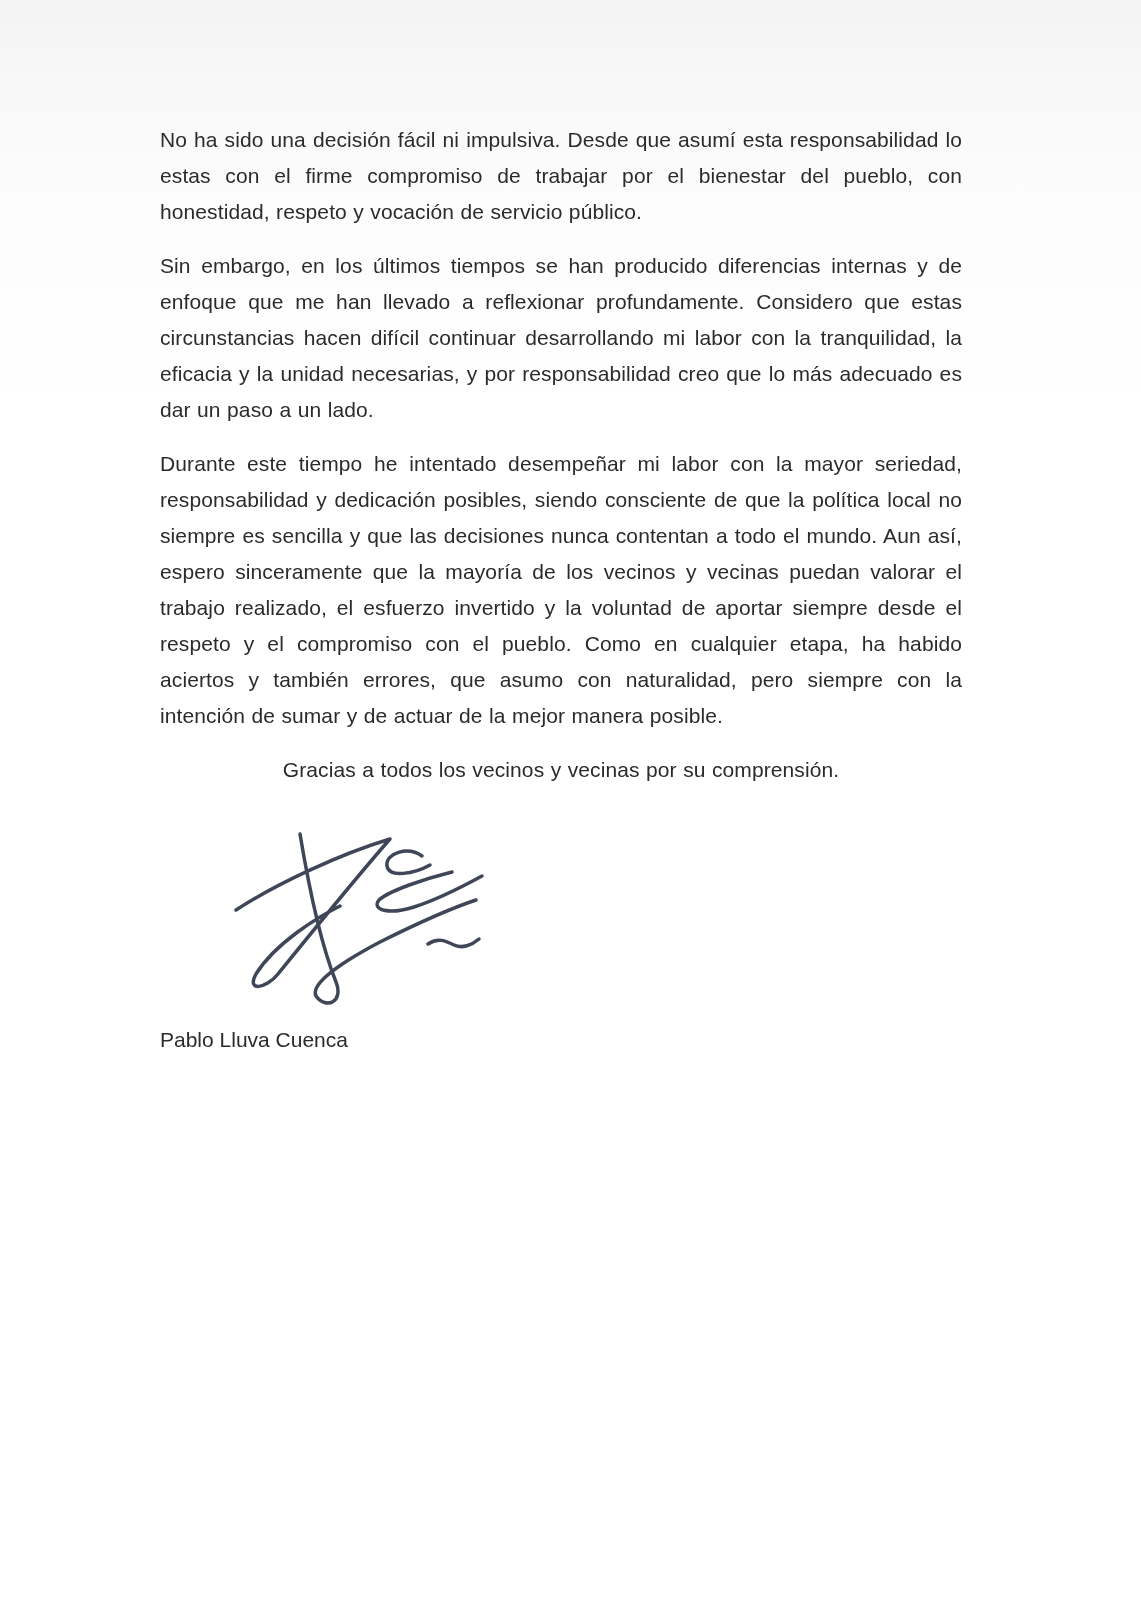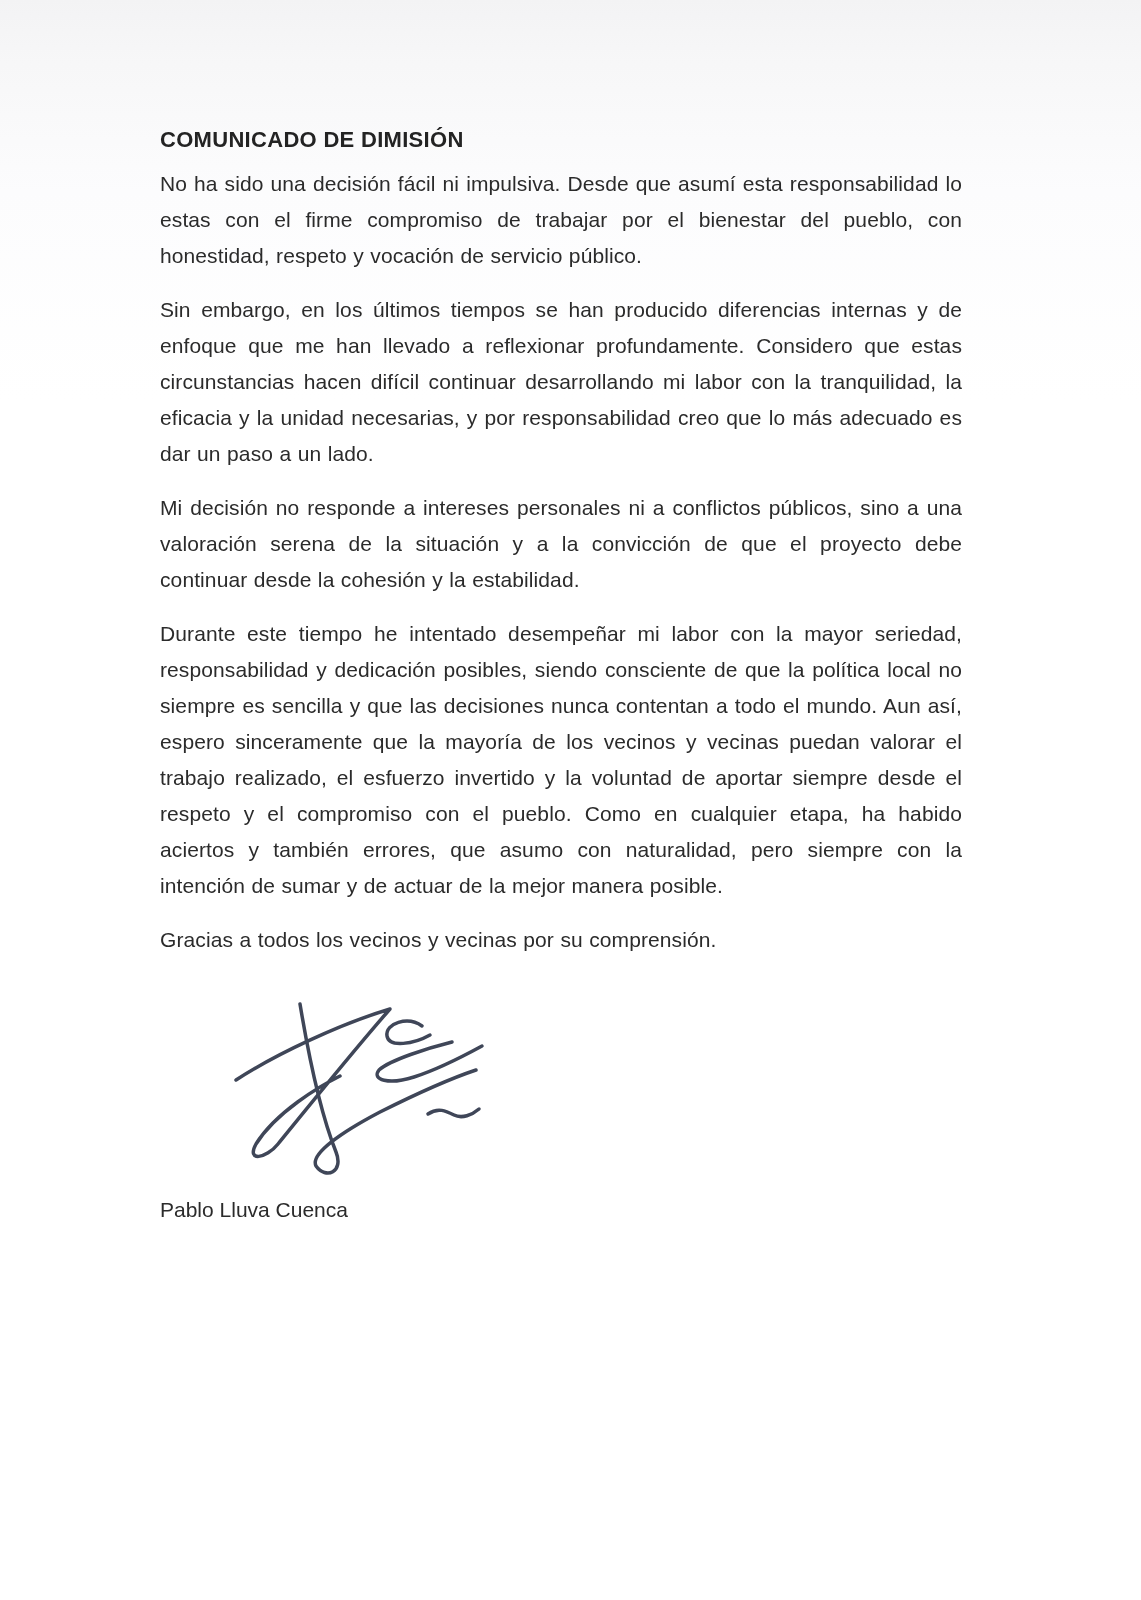--- a/index.html
+++ b/index.html
@@ -32,21 +32,21 @@
   .doc-paragraph {
     font-size: 21px;
     line-height: 36px;
     text-align: justify;
     margin: 0 0 18px 0;
     letter-spacing: 0.1px;
     word-spacing: 0.5px;
     color: #2b2b2b;
   }
   .doc-paragraph.no-justify {
-    text-align: left;
+    text-align: center;
   }
   .signature-block {
     margin-top: 26px;
     margin-left: 28px;
     width: 360px;
     height: 200px;
   }
   .signature-block svg {
     display: block;
     width: 360px;
@@ -58,28 +58,26 @@
     margin: 8px 0 7px 0;
     text-align: left;
     color: #2b2b2b;
   }
 </style>
 </head>
 <body>
 
 <div class="page">
 
-  <h1 class="doc-title">COMUNICADO DE DIMISIÓN</h1>
 
 
   <p class="doc-paragraph">No ha sido una decisión fácil ni impulsiva. Desde que asumí esta responsabilidad lo estas con el firme compromiso de trabajar por el bienestar del pueblo, con honestidad, respeto y vocación de servicio público.</p>
 
   <p class="doc-paragraph">Sin embargo, en los últimos tiempos se han producido diferencias internas y de enfoque que me han llevado a reflexionar profundamente. Considero que estas circunstancias hacen difícil continuar desarrollando mi labor con la tranquilidad, la eficacia y la unidad necesarias, y por responsabilidad creo que lo más adecuado es dar un paso a un lado.</p>
 
-  <p class="doc-paragraph">Mi decisión no responde a intereses personales ni a conflictos públicos, sino a una valoración serena de la situación y a la convicción de que el proyecto debe continuar desde la cohesión y la estabilidad.</p>
 
   <p class="doc-paragraph">Durante este tiempo he intentado desempeñar mi labor con la mayor seriedad, responsabilidad y dedicación posibles, siendo consciente de que la política local no siempre es sencilla y que las decisiones nunca contentan a todo el mundo. Aun así, espero sinceramente que la mayoría de los vecinos y vecinas puedan valorar el trabajo realizado, el esfuerzo invertido y la voluntad de aportar siempre desde el respeto y el compromiso con el pueblo. Como en cualquier etapa, ha habido aciertos y también errores, que asumo con naturalidad, pero siempre con la intención de sumar y de actuar de la mejor manera posible.</p>
 
 
   <p class="doc-paragraph no-justify">Gracias a todos los vecinos y vecinas por su comprensión.</p>
 
 
   <div class="signature-block">
     <svg viewBox="0 0 360 200" xmlns="http://www.w3.org/2000/svg" aria-hidden="true">
       <g fill="none" stroke="#3f4658" stroke-width="3.5" stroke-linecap="round" stroke-linejoin="round">

